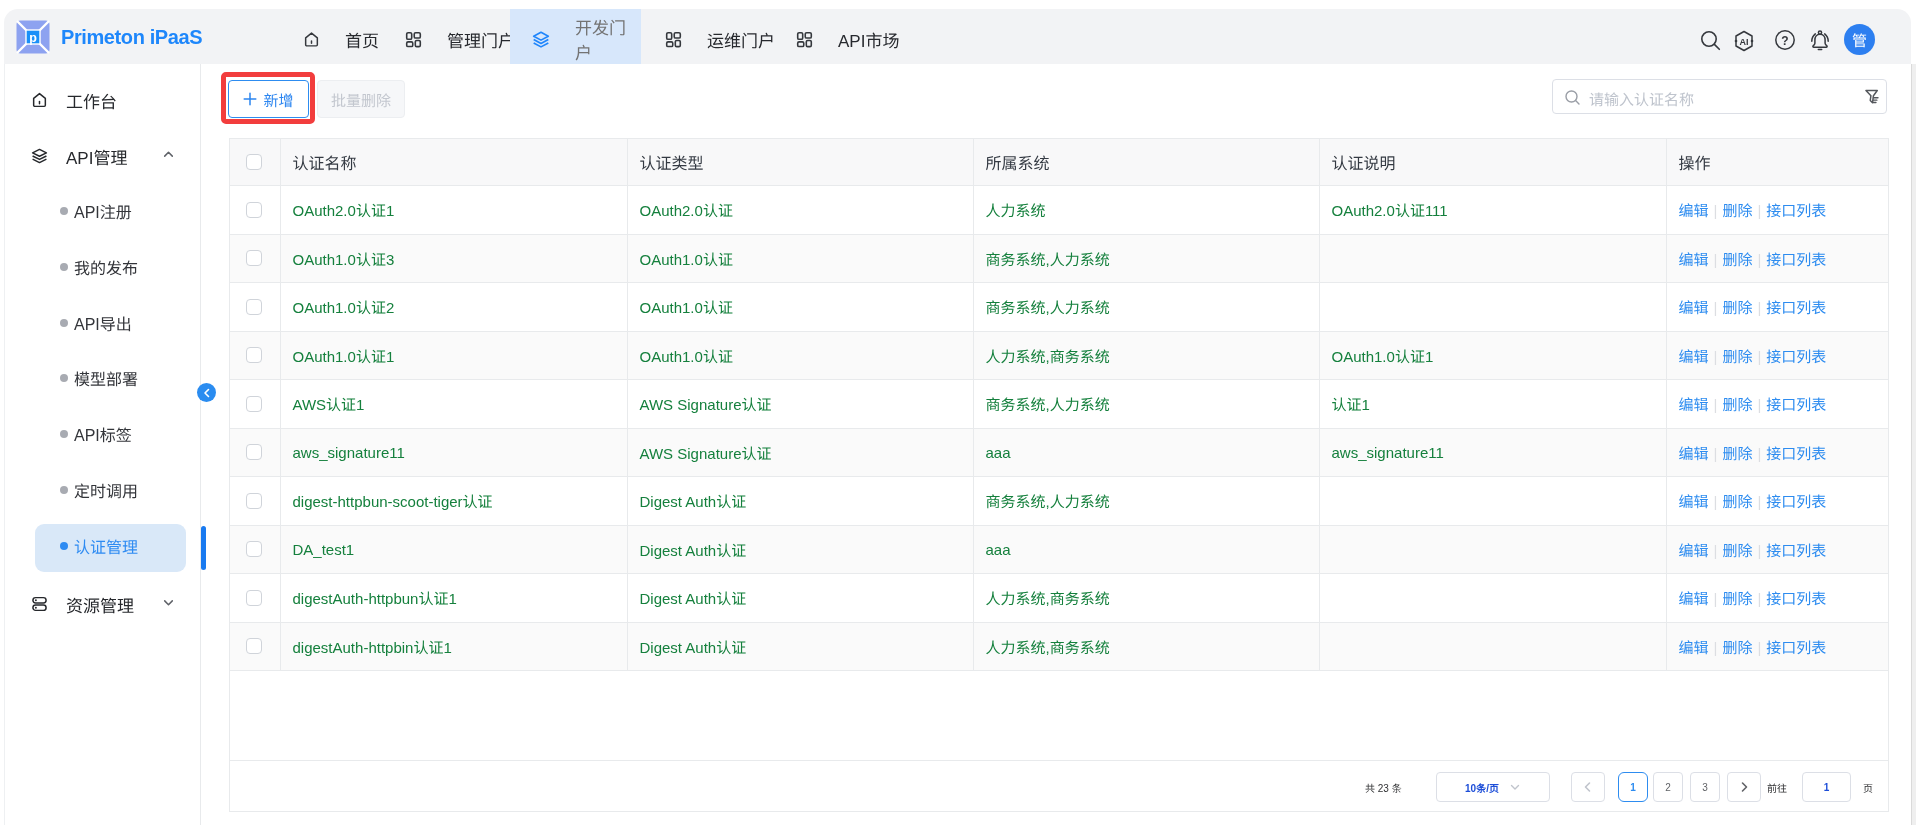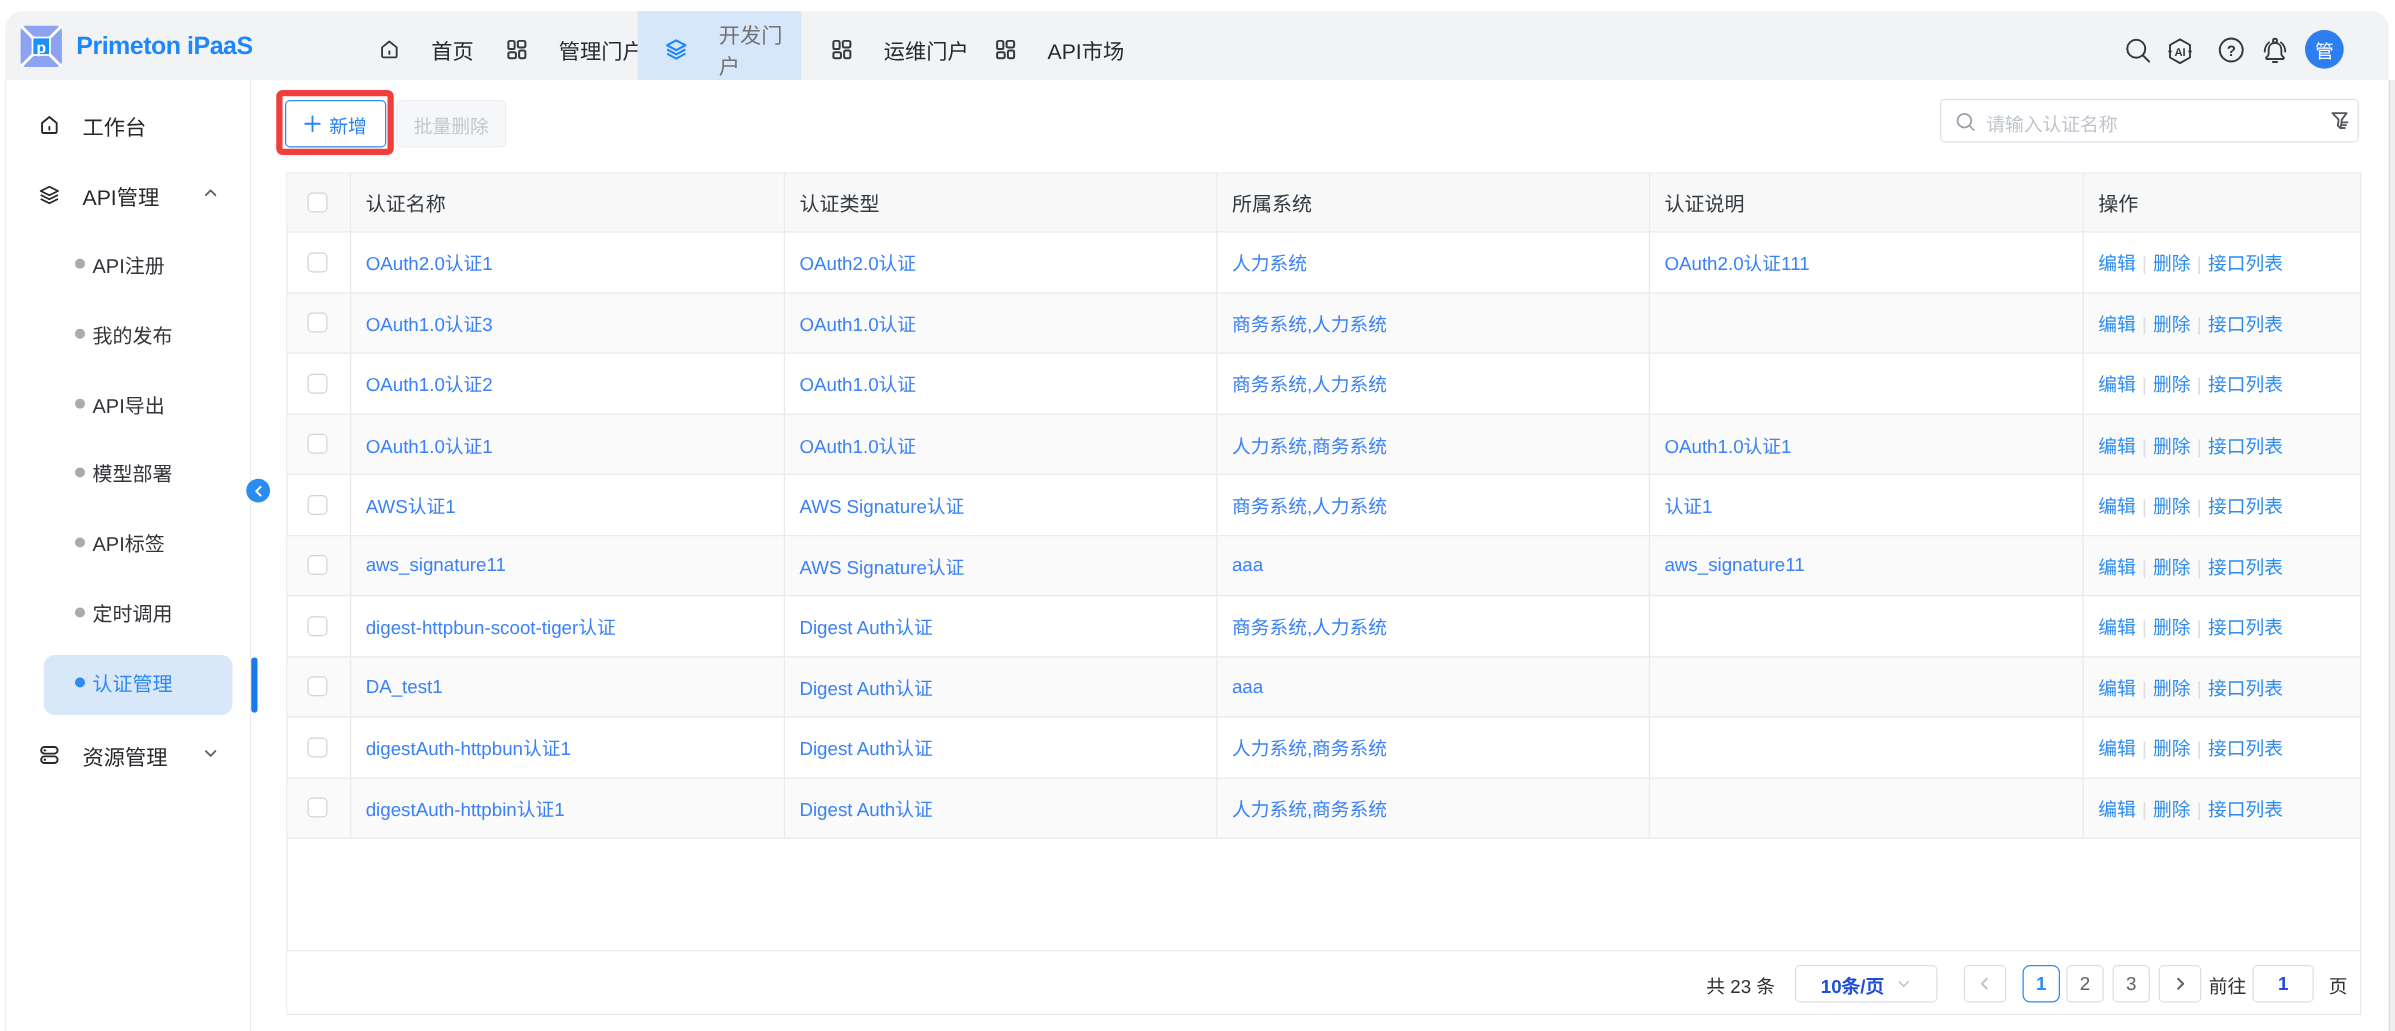--- a/index.html
+++ b/index.html
@@ -59,31 +59,31 @@
 .search .ph { position:absolute; left:36px; top:8px; font-size:15px; color:#bfc4cd; }
 .search .mag { position:absolute; left:11px; top:9px; color:#9a9ea6; }
 .search .fun { position:absolute; left:310px; top:8px; color:#54575c; }
 
 .card { position:absolute; left:28px; top:74px; width:1660px; height:674px;
   border:1px solid #e8eaec; }
 table.tbl { border-collapse:collapse; width:1658px; table-layout:fixed; font-size:15px; }
 .tbl th { height:46.5px; background:#f8f8f9; font-weight:normal; color:#343a43;
   text-align:left; padding:0 0 0 12px; border-bottom:1px solid #e8eaec;
   border-right:1px solid #e8eaec; font-size:16px; }
-.tbl td { height:48.5px; color:#3b82f6; text-align:left; padding:0 0 0 12px;
+.tbl td { height:48.5px; color:#15803d; text-align:left; padding:0 0 0 12px;
   border-bottom:1px solid #e8eaec; border-right:1px solid #e8eaec; }
 .tbl th:last-child, .tbl td:last-child { border-right:none; }
 .tbl tr.even td { background:#fafafa; }
 .cb { width:16px; height:16px; border:1px solid #d0d4da; border-radius:4px; background:#fff;
   margin-left:4px; }
 .tbl td.ops { color:#2d8cf0; white-space:nowrap; }
 .ops .sep { color:#dcdee2; padding:0 5px; }
 
 .pager { position:absolute; left:0px; top:621px; width:1658px; height:51px;
-  border-top:1px solid #e8eaec; background:#fff; font-size:15px; color:#303133; }
+  border-top:1px solid #e8eaec; background:#fff; font-size:10px; color:#303133; }
 .pg { position:absolute; top:11px; height:30px; display:flex; align-items:center; justify-content:center; }
 .pgbox { border:1px solid #dcdfe6; border-radius:4px; background:#fff; font-weight:bold; color:#1d4ed8; }
 .pgbtn { border:1px solid #dcdfe6; border-radius:4px; background:#fff; color:#666; }
 .pgcur { border:1px solid #2d8cf0; border-radius:6px; color:#2d8cf0; font-weight:bold; }
 
 .scrollstrip { position:absolute; left:1911px; top:64px; width:5px; height:761px;
   background:#efefef; border-left:1px solid #dadada; }
 </style>
 </head>
 <body>

